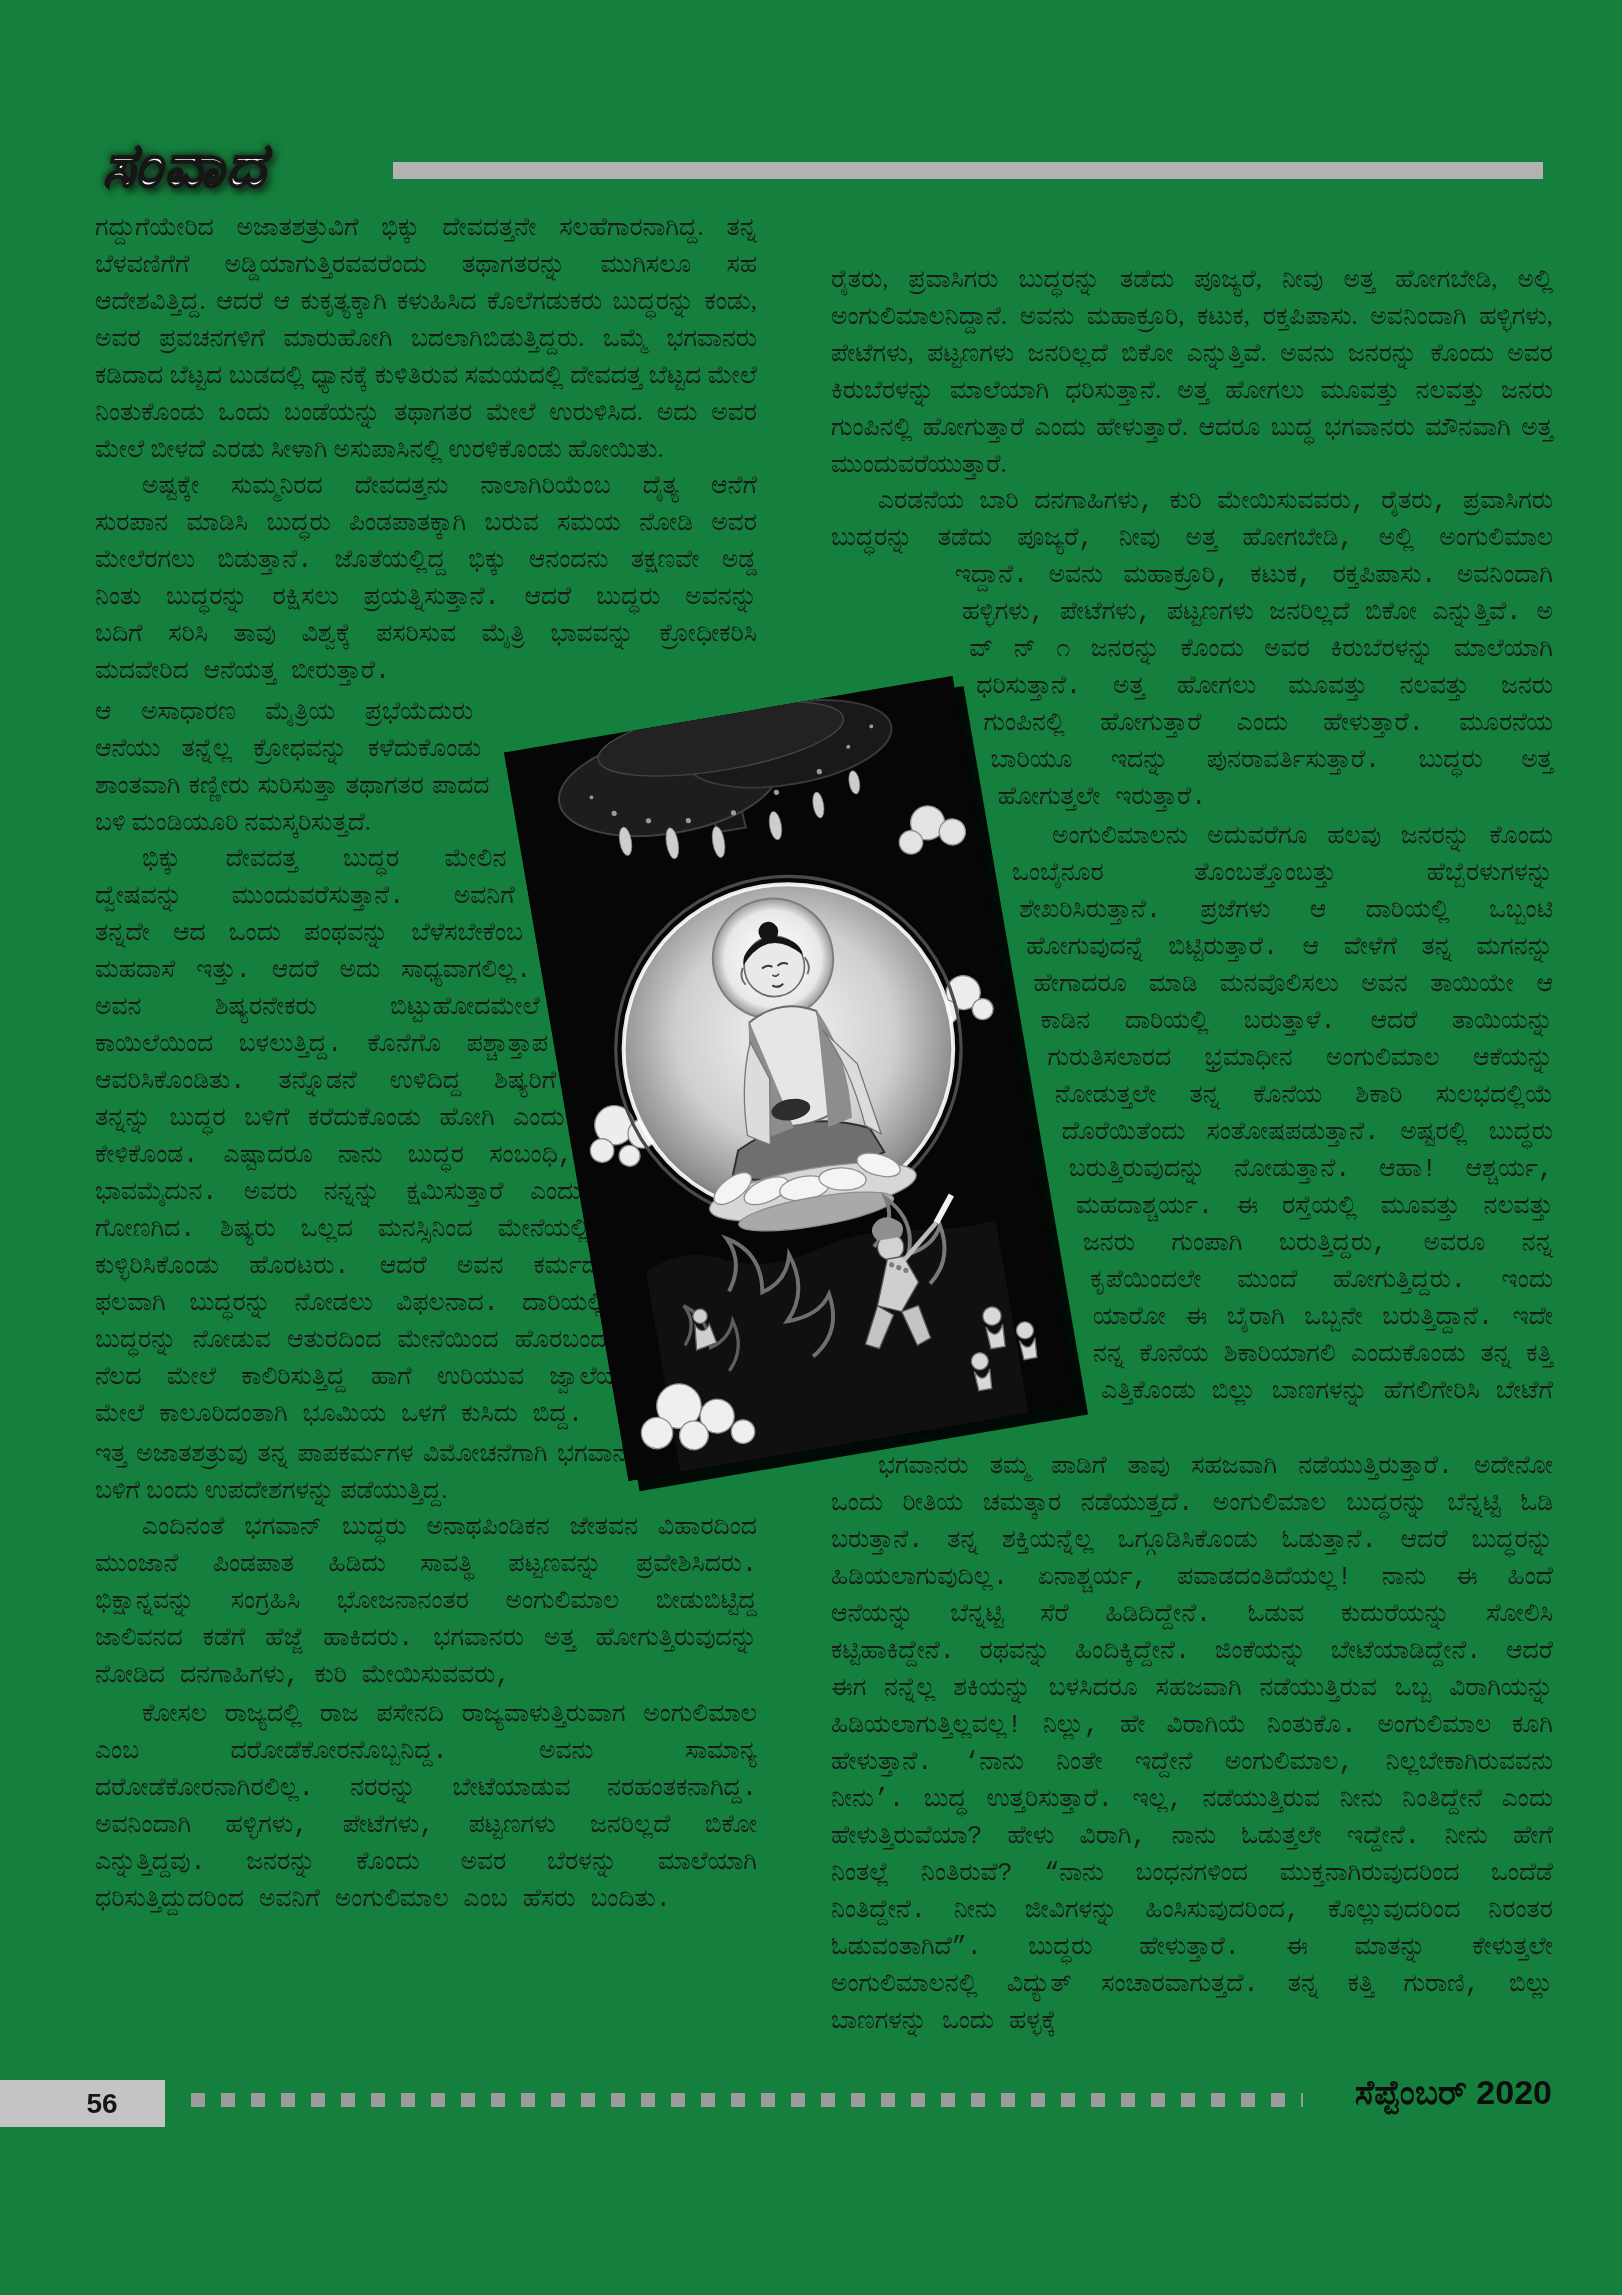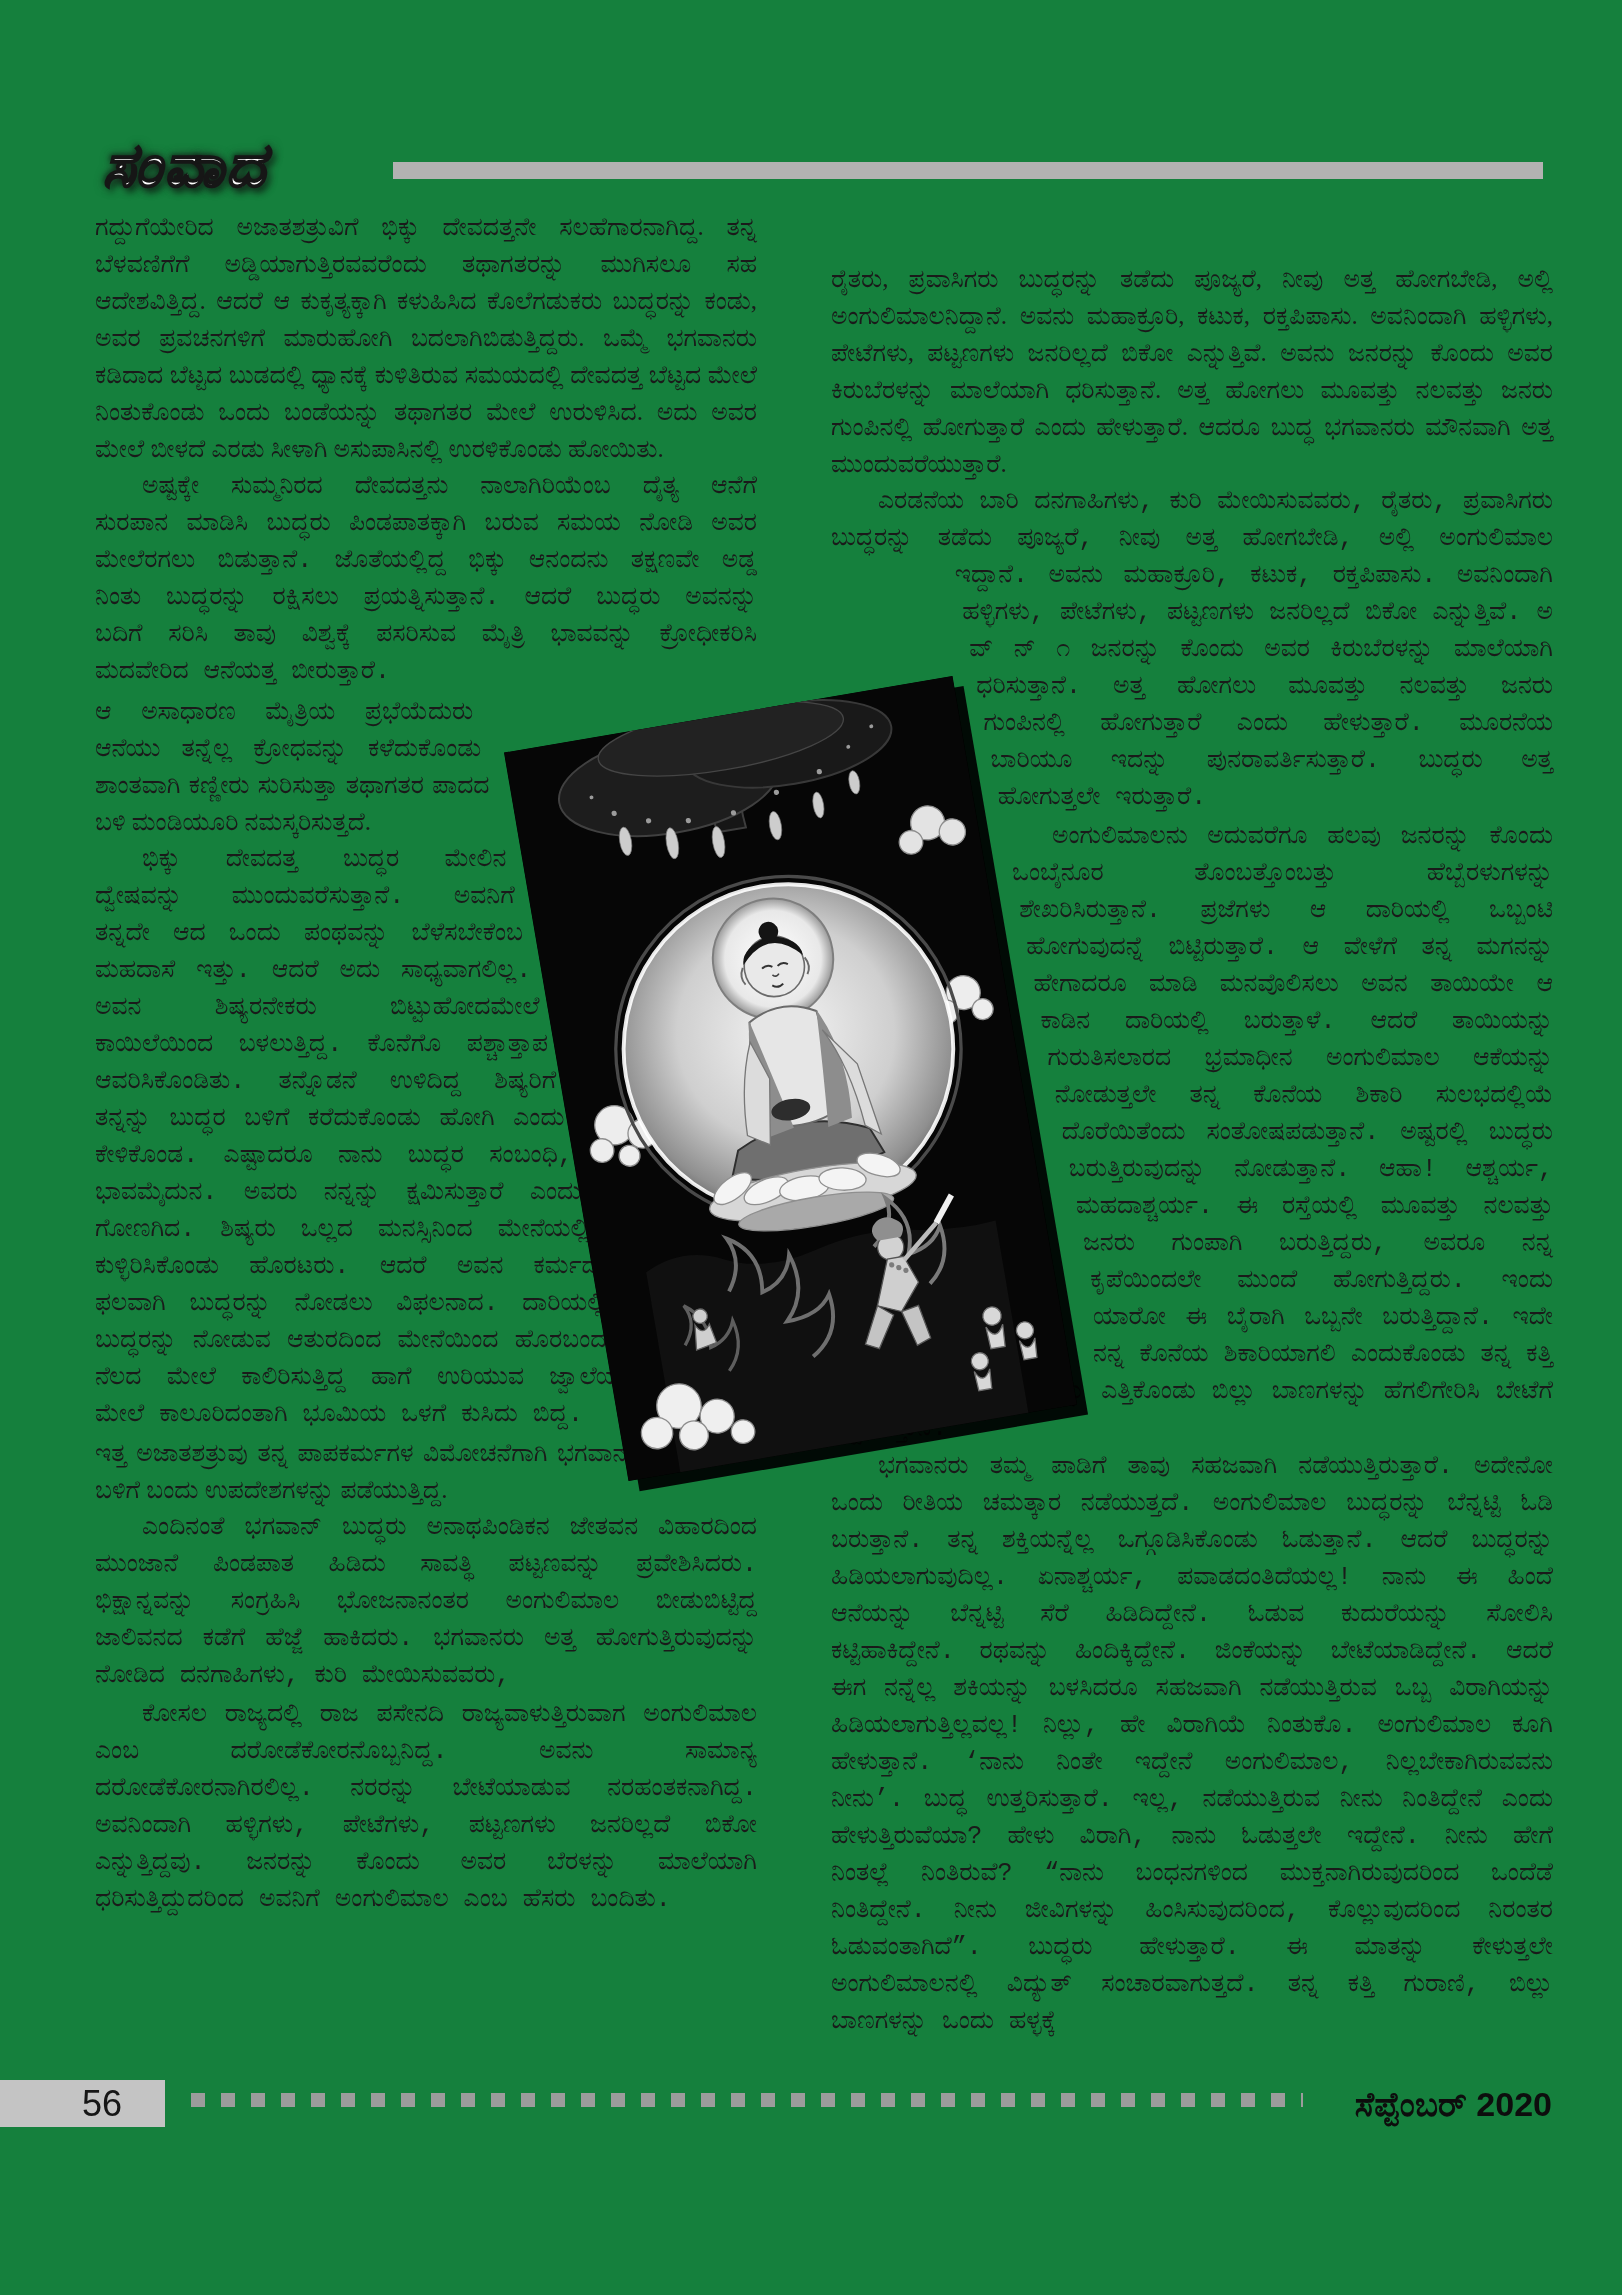--- a/index.html
+++ b/index.html
@@ -47,31 +47,30 @@
   }
   .artwork svg{display:block;width:100%;height:100%;}
 
   
   .pageno-box{
     position:absolute;left:0;top:2080px;width:165px;height:47px;background:#c4c4c4;
     display:flex;align-items:center;justify-content:center;
   }
   .pageno-box span{
     font-family:"Liberation Sans","DejaVu Sans",sans-serif;
-    font-size:36px;font-weight:normal;color:#161616;padding-left:39px;
+    font-size:28px;font-weight:bold;color:#161616;padding-left:39px;
   }
   .footer-dots{
     position:absolute;left:191px;top:2093px;width:1112px;height:14.4px;
     background:repeating-linear-gradient(90deg,#9c9c9c 0 14.4px,transparent 14.4px 30px);
   }
   .issue-date{
     position:absolute;right:71px;top:2073px;
     font-size:34px;font-weight:bold;color:#0d0d0d;white-space:nowrap;
     font-family:"Liberation Sans","DejaVu Sans",sans-serif;
-    margin-top:12px;
   }
 </style>
 </head>
 <body>
 
 <div class="page">
 
   <div class="masthead">ಸಂವಾದ</div>
   <div class="header-rule"></div>
 

